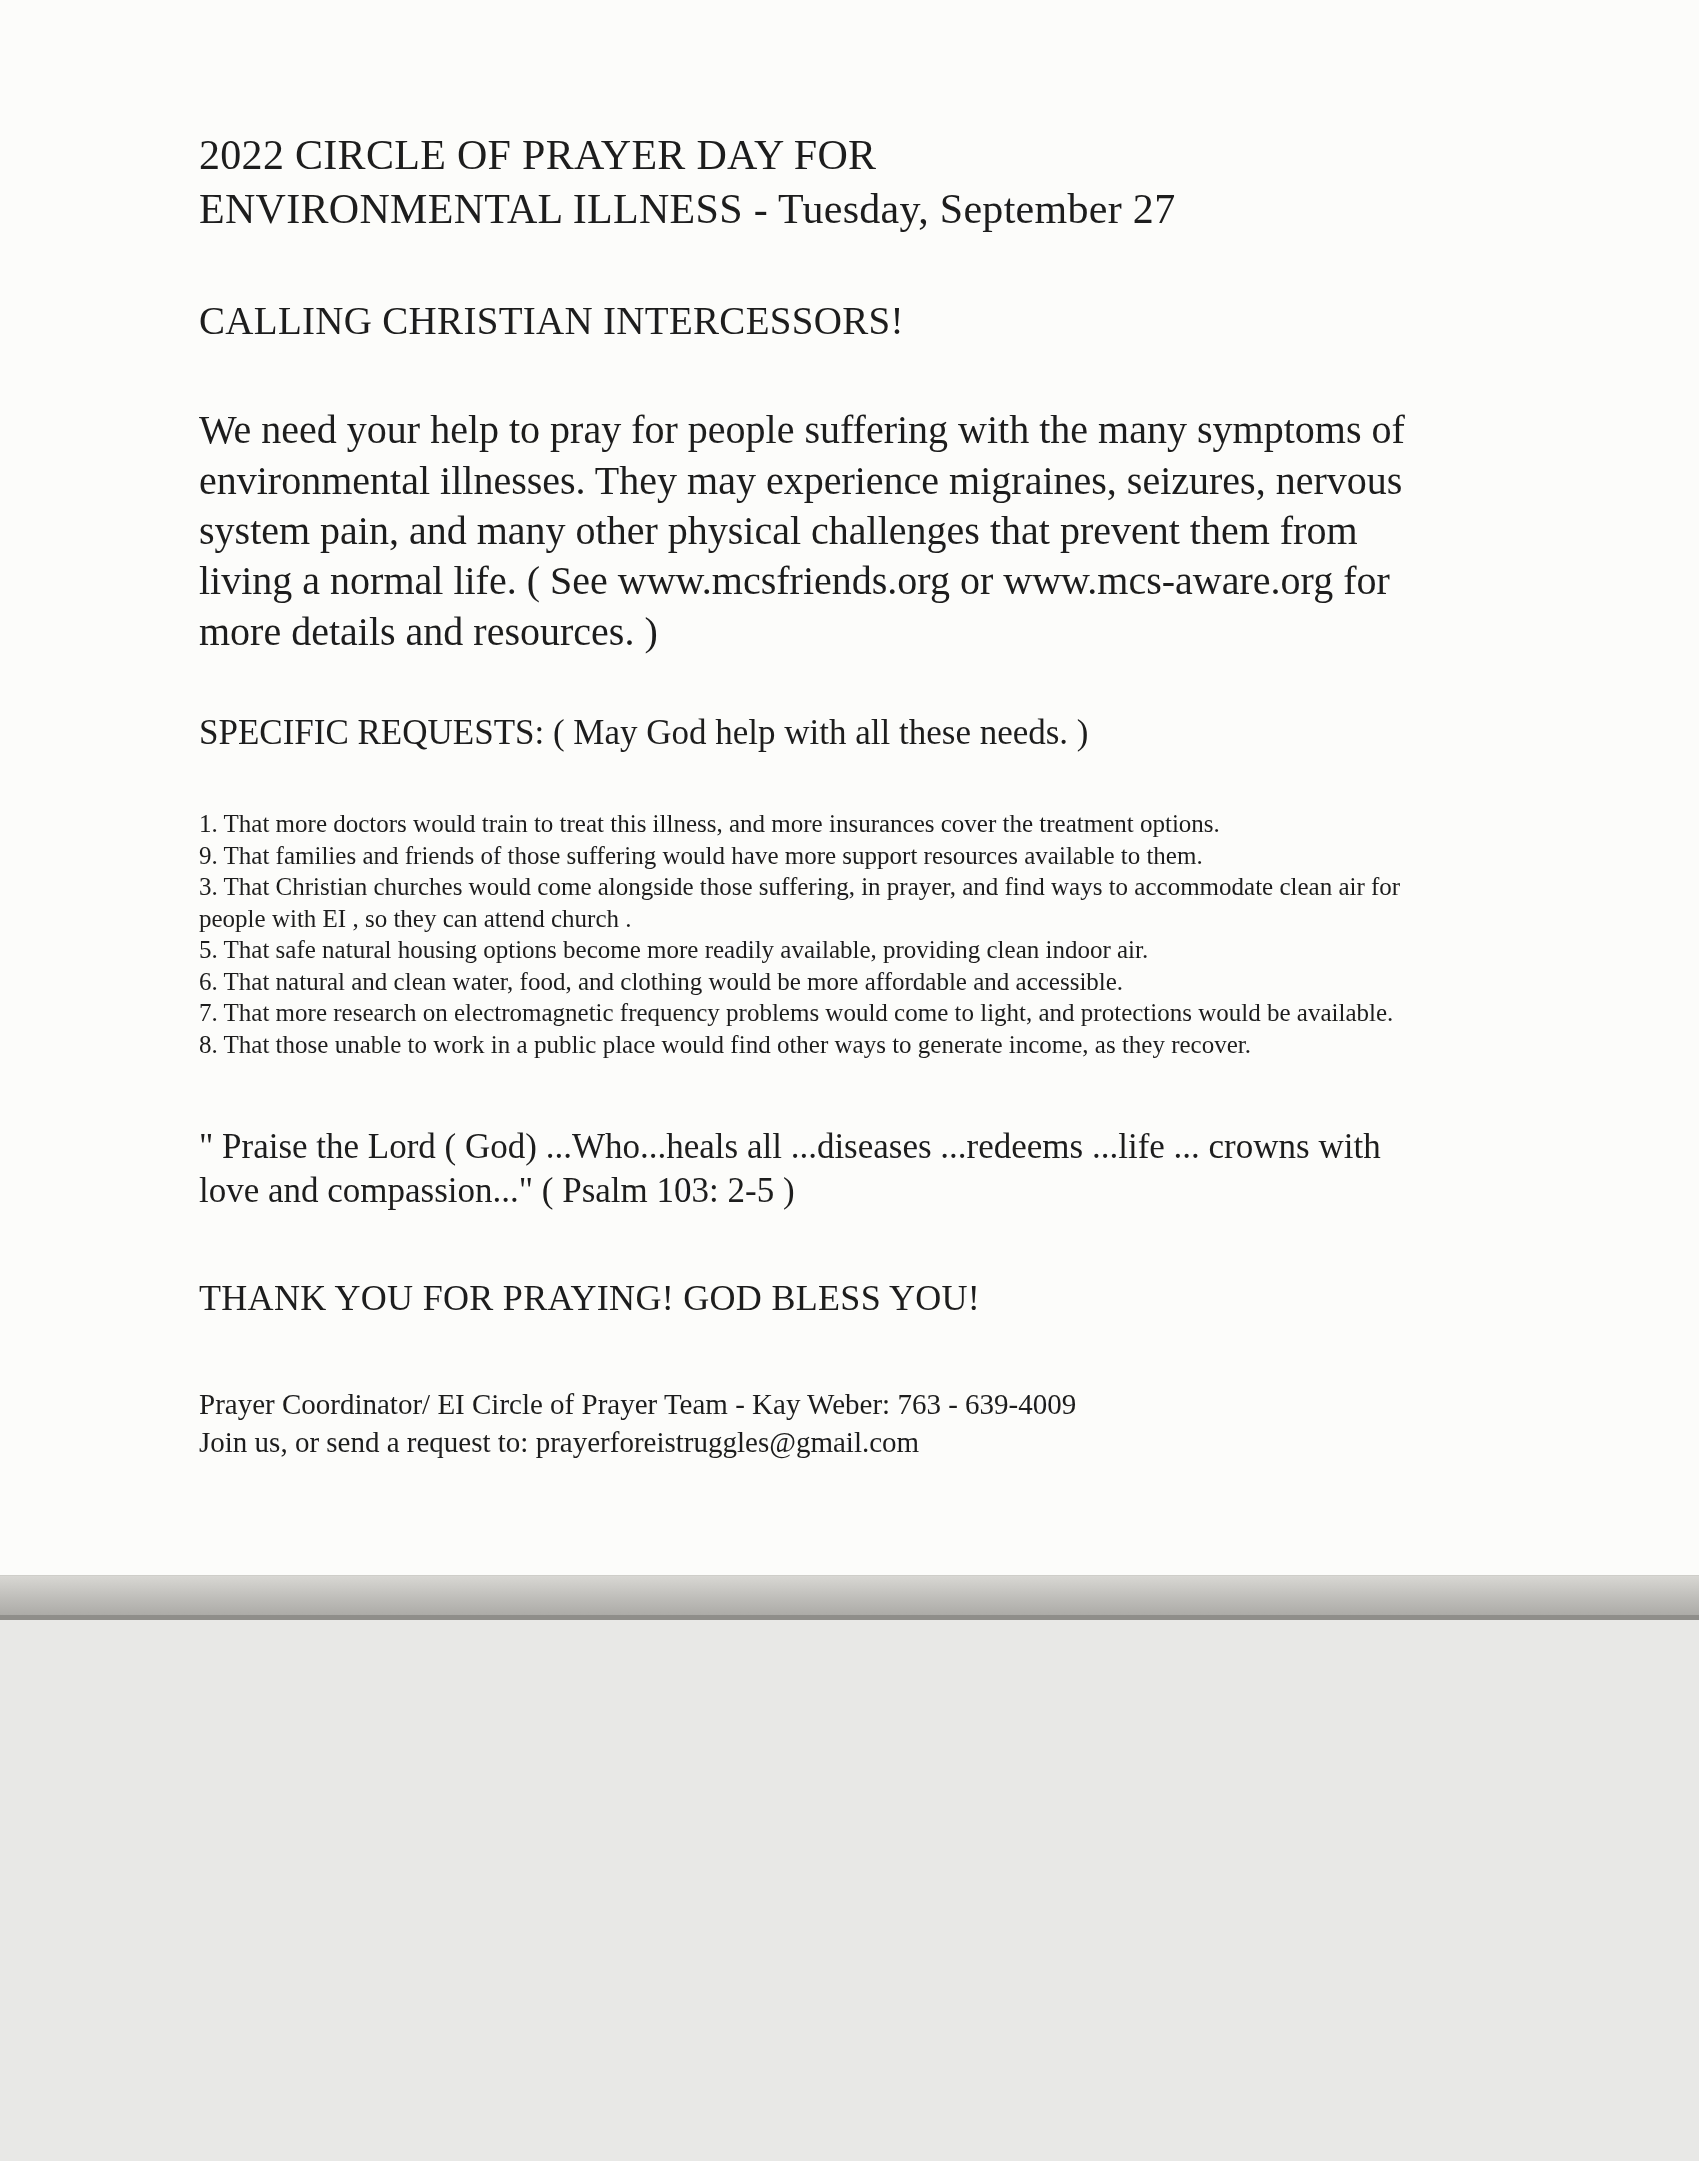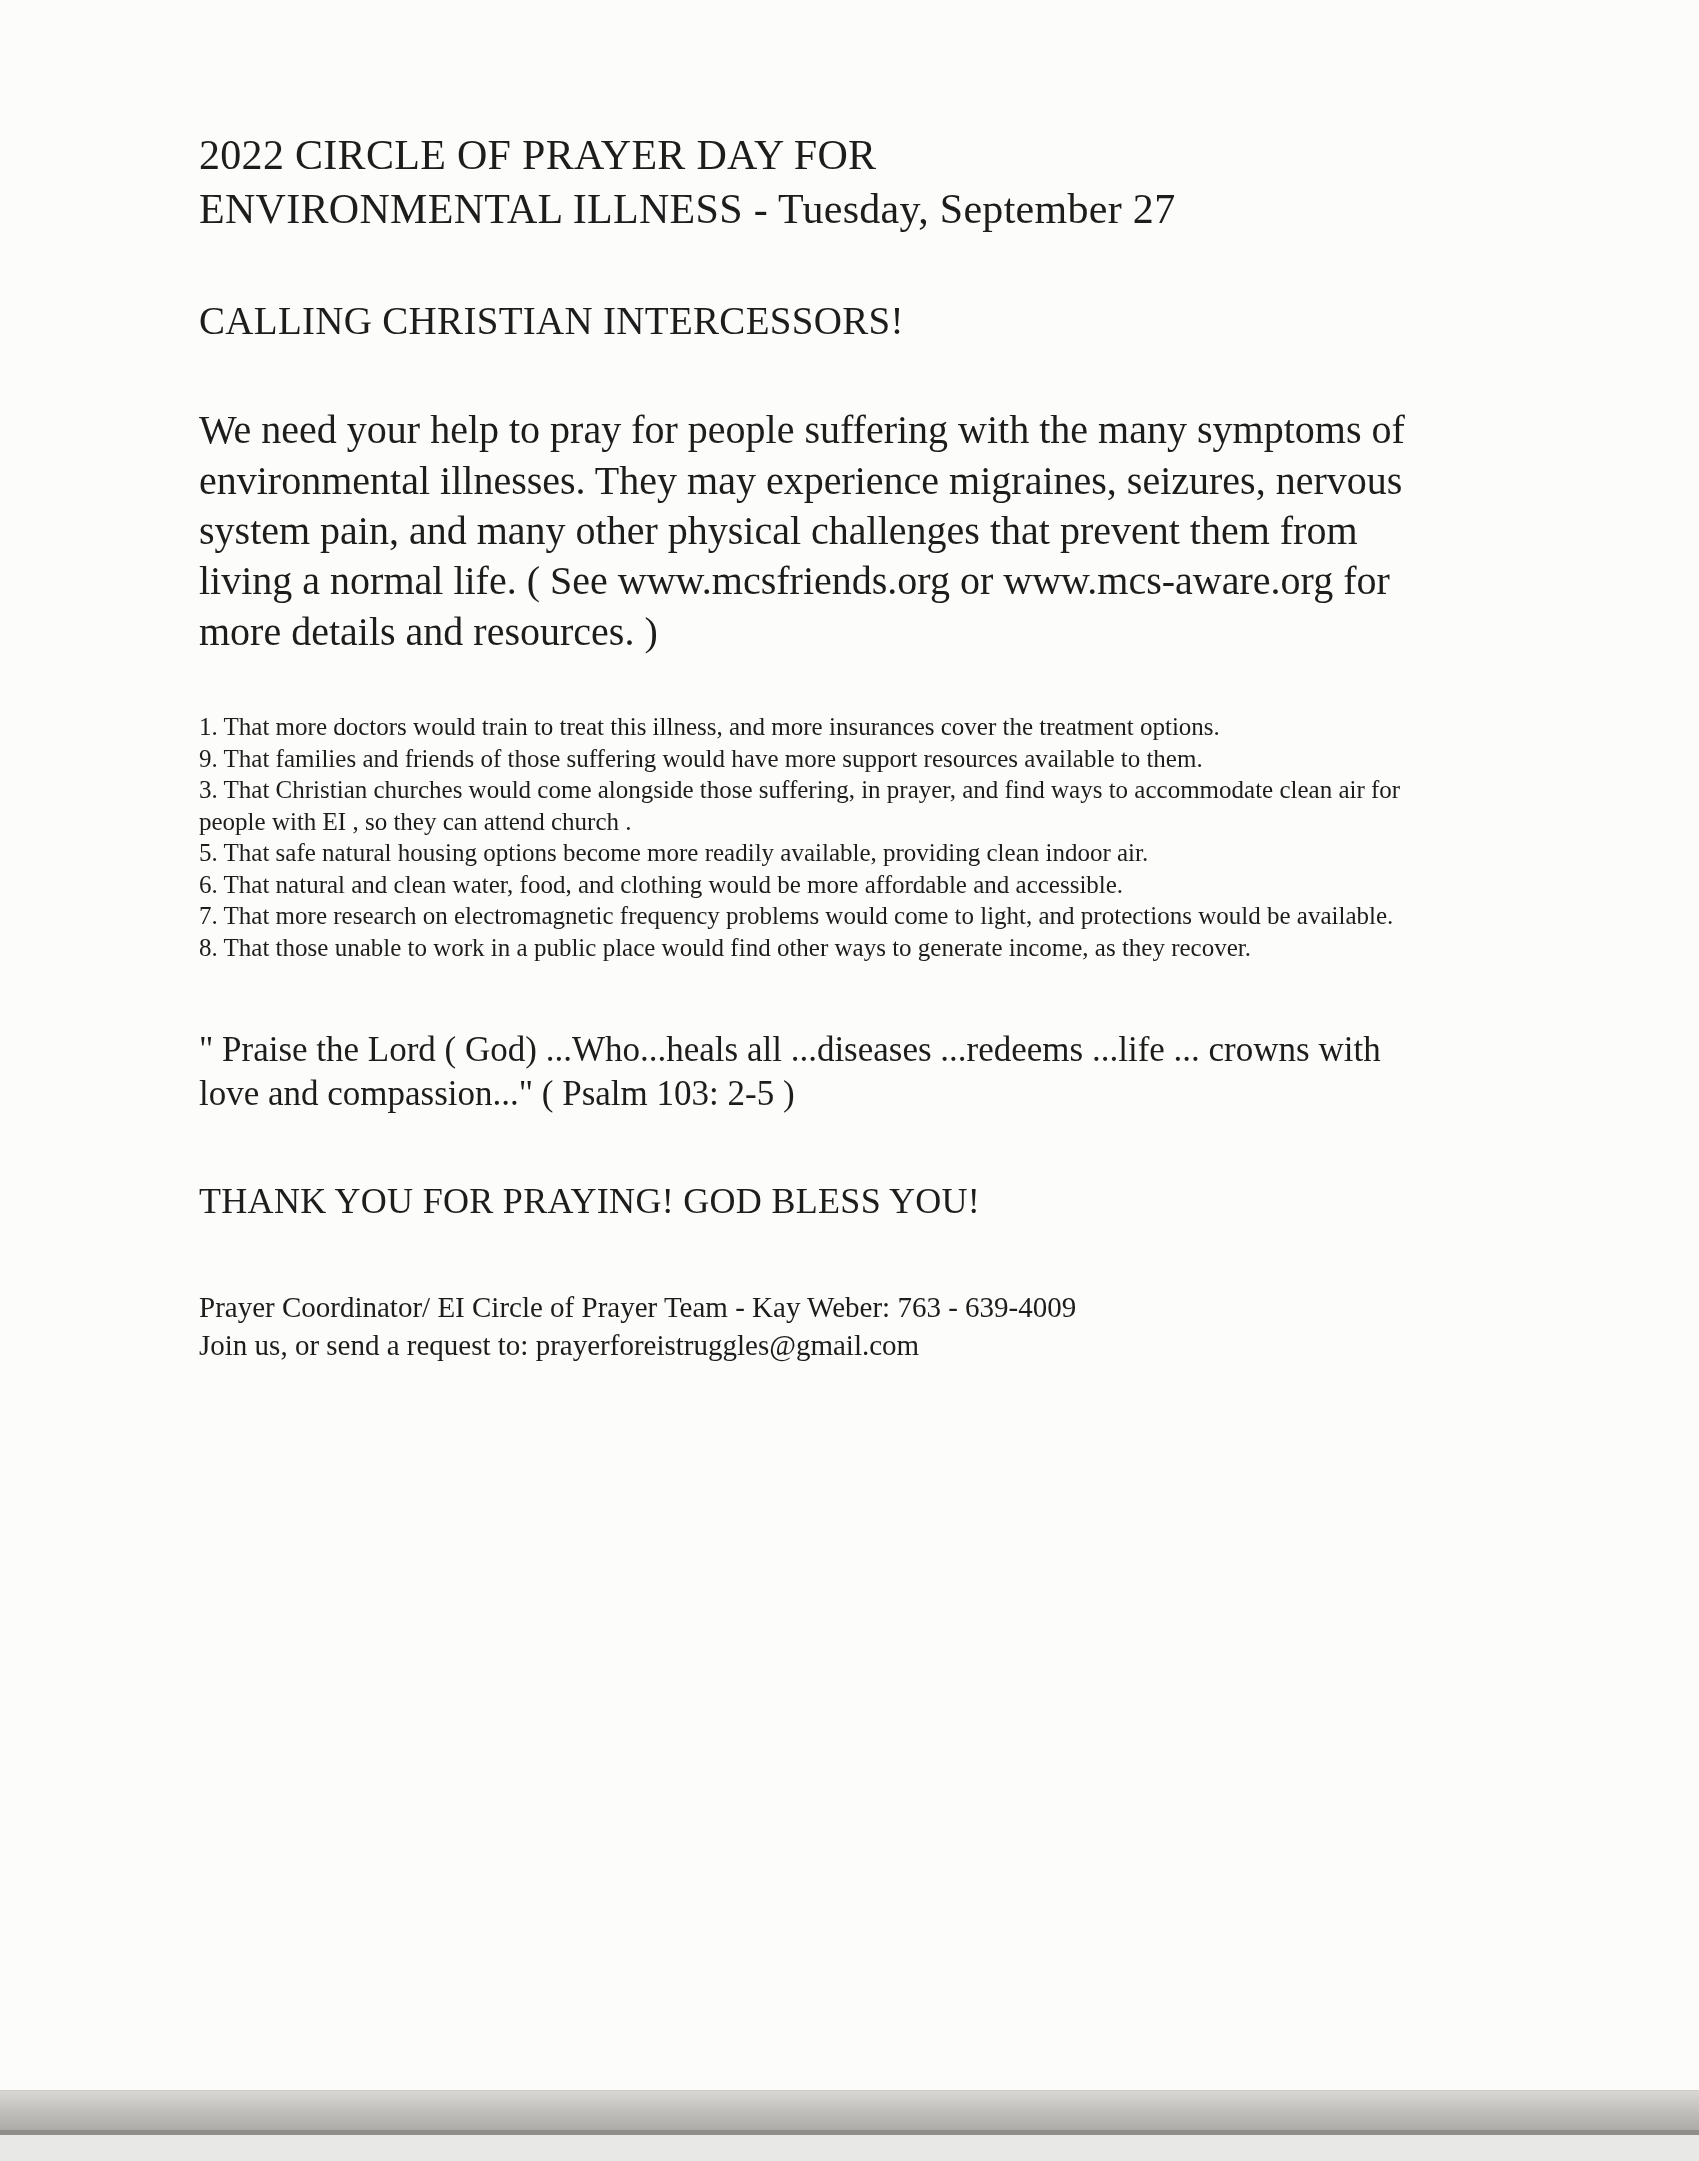--- a/index.html
+++ b/index.html
@@ -3,21 +3,21 @@
 <meta charset="utf-8">
 <style>
   html, body {
     margin: 0;
     padding: 0;
     background: #e8e8e6;
   }
   .page {
     position: relative;
     width: 1700px;
-    height: 2135px;
+    height: 1620px;
     margin: 0 auto;
     background: #fcfcfa;
     font-family: "Liberation Serif", "DejaVu Serif", serif;
     color: #1d1d1d;
     overflow: hidden;
   }
   .content {
     position: absolute;
     top: 129px;
     left: 199px;
@@ -106,20 +106,21 @@
 
     <h1 class="doc-title">
       <span class="line">2022 CIRCLE OF PRAYER DAY FOR</span>
       <span class="line">ENVIRONMENTAL ILLNESS -  Tuesday,  September 27</span>
     </h1>
 
     <h2 class="section-heading">CALLING CHRISTIAN INTERCESSORS!</h2>
 
     <p class="body-text">We need your help to pray for people suffering with the many symptoms of environmental illnesses. They may experience migraines, seizures, nervous system pain, and many other physical challenges that prevent them from living a normal life. (  See www.mcsfriends.org or www.mcs-aware.org for more details and resources. )</p>
 
+    <p class="requests-heading">SPECIFIC REQUESTS: ( May God help with all these needs. )</p>
 
     <ul class="request-list">
       <li class="request-item">1. That more doctors would train to treat this illness, and more insurances cover the treatment options.</li>
       <li class="request-item">9.  That families and friends of those suffering would have more support resources available to them.</li>
       <li class="request-item">3. That  Christian churches would  come alongside those suffering,  in prayer, and find ways to accommodate clean air for people with EI , so they can attend church .</li>
       <li class="request-item">5. That  safe natural housing options become more readily available, providing clean indoor air.</li>
       <li class="request-item">6. That  natural and clean water, food, and clothing would be more affordable and accessible.</li>
       <li class="request-item">7. That more research on electromagnetic frequency problems would come to light,   and protections would be available.</li>
       <li class="request-item">8. That those unable to work in a public place would find other ways to generate income, as they recover.</li>
     </ul>

